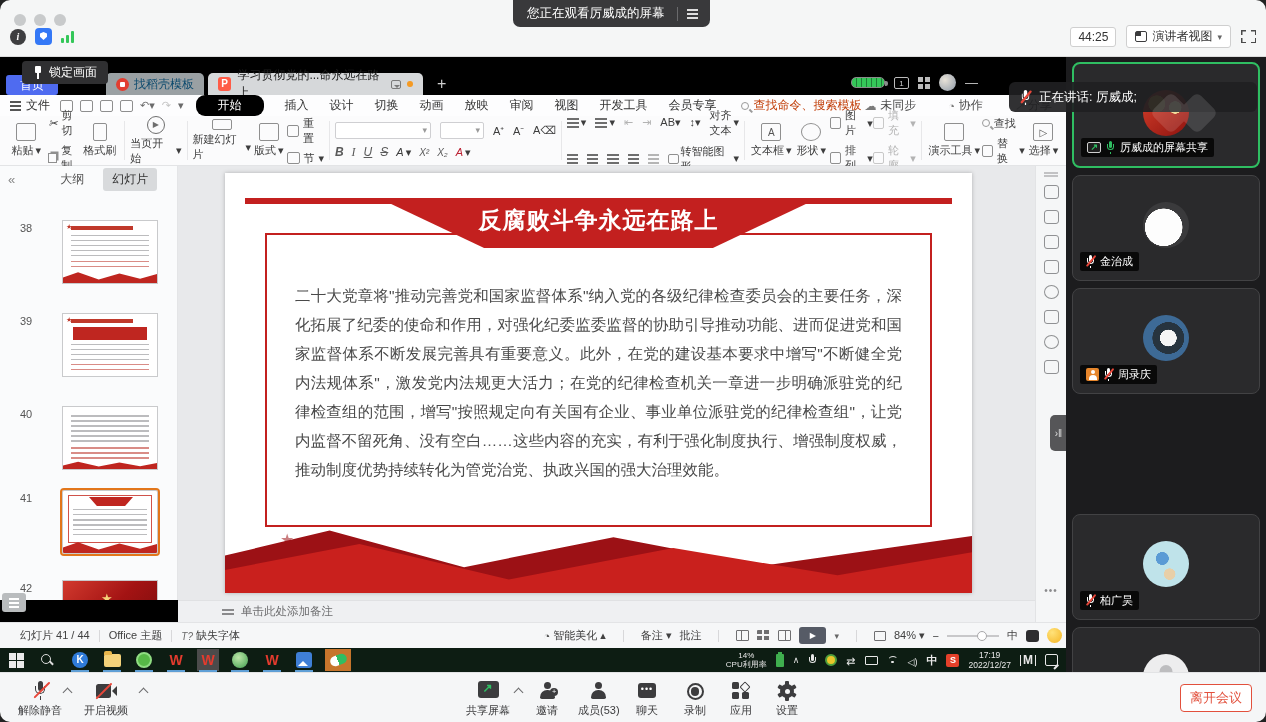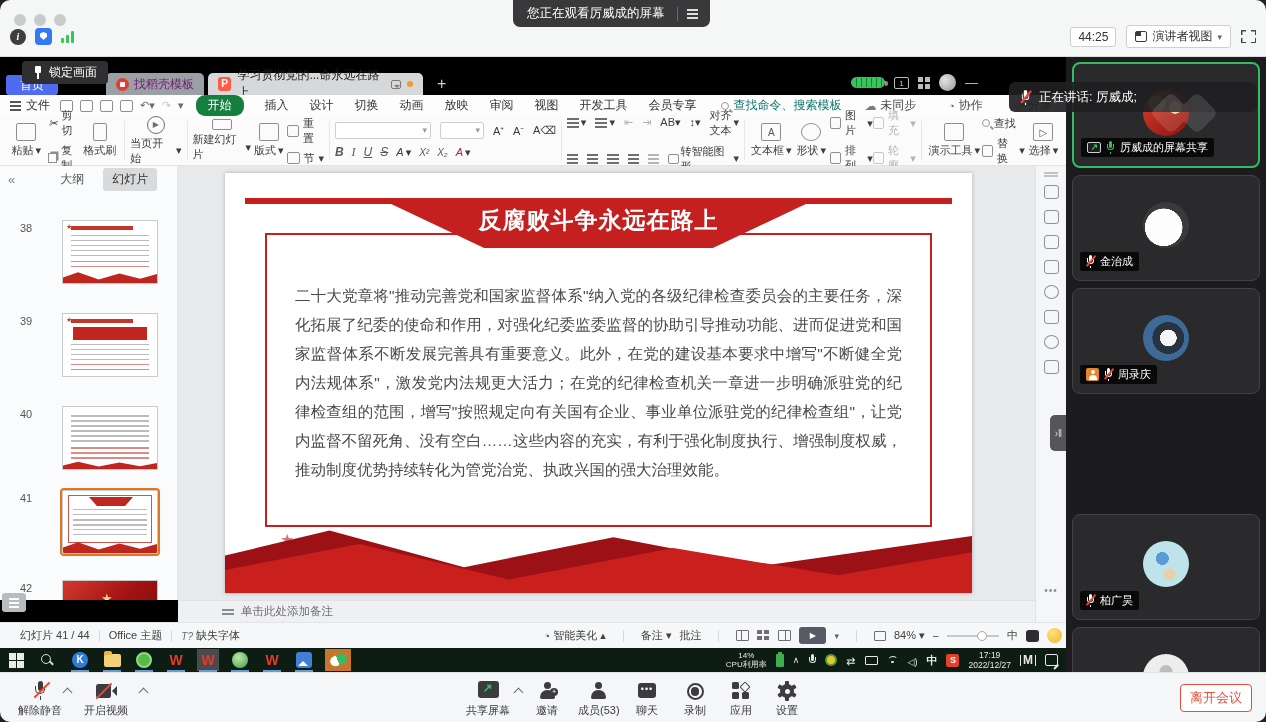--- a/index.html
+++ b/index.html
@@ -36,21 +36,21 @@
      linear-gradient(#4a4a4a,#4a4a4a) right top/5px 1.5px no-repeat, linear-gradient(#4a4a4a,#4a4a4a) right top/1.5px 5px no-repeat,
      linear-gradient(#4a4a4a,#4a4a4a) left bottom/5px 1.5px no-repeat, linear-gradient(#4a4a4a,#4a4a4a) left bottom/1.5px 5px no-repeat,
      linear-gradient(#4a4a4a,#4a4a4a) right bottom/5px 1.5px no-repeat, linear-gradient(#4a4a4a,#4a4a4a) right bottom/1.5px 5px no-repeat; }
 
   
   .screen { position:absolute; left:0; top:57px; width:1066px; height:615px; background:#000; }
 
   
   .wps-tabs { position:absolute; left:0; top:14px; width:1066px; height:24px; background:#000; display:flex; align-items:flex-end; }
   .tab-home { margin-left:6px; height:20px; background:#4f6bf0; color:#fff; font-size:12px; border-radius:3px; padding:0 14px; line-height:20px; }
-  .tab-docer { margin-left:48px; height:22px; background:#9aa0a3; color:#701a75; font-size:12px; border-radius:5px 5px 0 0; padding:0 10px; display:flex; align-items:center; gap:5px; }
+  .tab-docer { margin-left:48px; height:22px; background:#9aa0a3; color:#0c4a6e; font-size:12px; border-radius:5px 5px 0 0; padding:0 10px; display:flex; align-items:center; gap:5px; }
   .docer-ico { width:13px; height:13px; border-radius:50%; background:#e23d30; position:relative; }
   .docer-ico::before { content:""; position:absolute; left:4px; top:4px; width:5px; height:5px; background:#fff; border-radius:1px; }
   .tab-doc { margin-left:4px; height:22px; background:#d6d8da; color:#1e1e1e; font-size:12px; border-radius:5px 5px 0 0; padding:0 10px; display:flex; align-items:center; gap:6px; max-width:215px; }
   .p-ico { width:14px; height:14px; border-radius:3px; background:#ff5c47; color:#fff; font:bold 10px "Liberation Sans",sans-serif; text-align:center; line-height:14px; }
   .bub { width:11px; height:9px; border:1px solid #7a7a7a; border-radius:2px; position:relative; }
   .bub::after { content:""; position:absolute; left:2px; bottom:-3px; border:3px solid transparent; border-top-color:#7a7a7a; }
   .dot-o { width:6px; height:6px; border-radius:50%; background:#f59a23; }
   .tab-add { color:#cfcfcf; font-size:16px; margin-left:14px; line-height:22px; }
   .tb-right { position:absolute; right:88px; top:3px; display:flex; align-items:center; gap:9px; }
   .batt { width:34px; height:11px; border:1px solid #8b8b8b; border-radius:5px; background:repeating-linear-gradient(90deg,#35c759 0 4px,#1f7d38 4px 5px); position:relative; }
@@ -60,22 +60,22 @@
   .tb-av { width:17px; height:17px; border-radius:50%; background:radial-gradient(circle at 35% 35%, #e8e2d8, #8e9aa8); }
   .min-b { color:#ccc; font-size:13px; }
 
   
   .wps-menu { position:absolute; left:0; top:38px; width:1066px; height:21px; background:#fdfdfe; display:flex; align-items:center; font-size:12px; color:#333; }
   .m-file { display:flex; align-items:center; gap:5px; margin:0 10px 0 10px; color:#333; }
   .mini-icos { display:flex; align-items:center; gap:7px; margin-right:12px; color:#6b6b6b; }
   .ph { width:13px; height:12px; border:1px solid #8f8f8f; border-radius:2px; display:inline-block; }
   .u-arrow { font-size:11px; color:#6b6b6b; }
   .menu-items { display:flex; align-items:center; gap:21px; }
-  .mi-start { background:#15803d; color:#fff; border-radius:9px; padding:2px 12px; }
-  .m-search { display:flex; align-items:center; gap:5px; color:#0f766e; margin-left:24px; }
+  .mi-start { background:#000000; color:#fff; border-radius:9px; padding:2px 22px; }
+  .m-search { display:flex; align-items:center; gap:5px; color:#c2410c; margin-left:24px; }
   .mag { width:8px; height:8px; border:1.5px solid #9a9a9a; border-radius:50%; position:relative; display:inline-block; }
   .mag::after { content:""; position:absolute; left:7px; top:7px; width:4px; height:1.5px; background:#9a9a9a; transform:rotate(45deg); }
   .m-right { margin-left:auto; margin-right:14px; display:flex; align-items:center; gap:32px; color:#4c4c4c; }
   .m-right .it { display:flex; align-items:center; gap:4px; }
   .cloud::before { content:"☁"; color:#7b7b7b; font-size:12px; }
   .collab-i::before { content:"◔"; color:#7b7b7b; font-size:11px; }
   .share-i::before { content:"↗"; color:#7b7b7b; font-size:11px; }
 
   
   .ribbon { position:absolute; left:0; top:59px; width:1066px; height:50px; background:#fbfbfc; border-bottom:1px solid #e3e4e6; display:flex; align-items:stretch; padding:3px 4px; color:#3d3d3d; }

